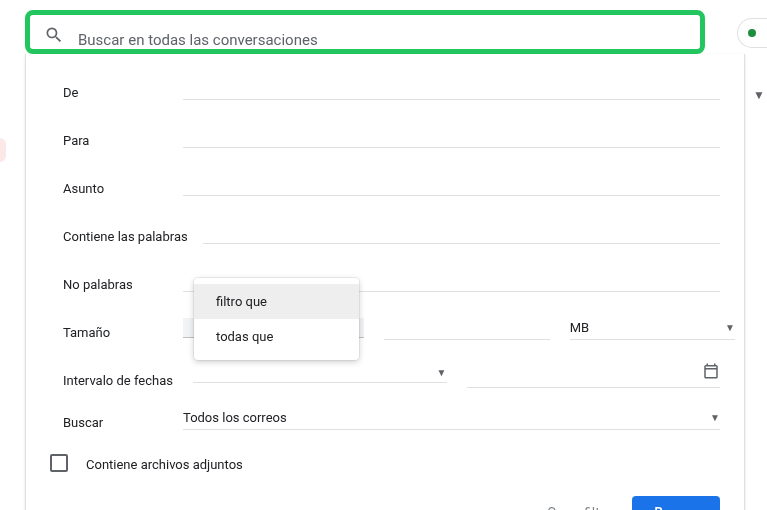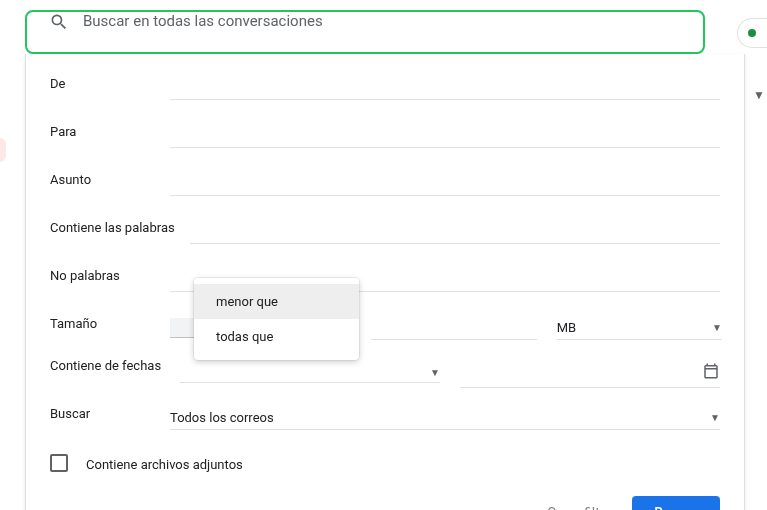--- a/index.html
+++ b/index.html
@@ -4,25 +4,25 @@
   <style>
     * { box-sizing: border-box; margin: 0; padding: 0; font-family: 'Google Sans', Roboto, Arial, sans-serif; }
     body { background: #fff; width: 767px; height: 510px; position: relative; overflow: hidden; }
     
     .search-bar {
       position: absolute;
       top: 10px;
       left: 25px;
       width: 680px;
       height: 44px;
-      border: 2px solid #22c55e;
+      border: 5px solid #22c55e;
       border-radius: 8px;
       display: flex;
-      align-items: flex-start;
-      padding: 0 22px;
+      align-items: flex-end;
+      padding: 0 14px;
       background: #fff;
     }
     .search-bar svg { width: 20px; height: 20px; fill: #5f6368; flex-shrink: 0; }
     .search-bar input {
       border: none;
       outline: none;
       flex: 1;
       font-size: 15px;
       color: #202124;
       margin-left: 14px;
@@ -61,23 +61,24 @@
       border-left: 1px solid #e0e0e0;
       border-right: 1px solid #e0e0e0;
       border-bottom: 1px solid #e0e0e0;
       border-radius: 0 0 8px 8px;
       padding: 22px 24px 18px 24px;
       box-shadow: 0 1px 3px rgba(60,64,67,0.15);
     }
     
     .row {
       display: flex;
-      align-items: flex-start;
+      align-items: flex-end;
       margin-bottom: 24px;
       position: relative;
+      margin-left: 13px;
     }
     .row.tight { margin-bottom: 18px; }
     
     .label {
       width: 120px;
       flex-shrink: 0;
       font-size: 13px;
       color: #202124;
     }
     
@@ -242,21 +243,21 @@
       </div>
       <input class="field size-input" style="">
       <div class="select-wrap size-unit">
         <span>MB</span>
         <span class="caret">▼</span>
       </div>
     </div>
   </div>
 
   <div class="row tight">
-    <div class="label" style="width:130px">Contiene de fechas</div>
+    <div class="label" style="width:130px">Intervalo de fechas</div>
     <div class="date-row" style="flex:1">
       <div class="select-wrap date-select" style="width:247px">
         <span></span>
         <span class="caret">▼</span>
       </div>
       <div class="select-wrap" style="flex:1">
         <span class="date-spacer"></span>
         <span class="cal-icon">
           <svg viewBox="0 0 24 24">
               <path d="M19 4h-1V2h-2v2H8V2H6v2H5a2 2 0 0 0-2 2v14a2 2 0 0 0 2 2h14a2 2 0 0 0 2-2V6a2 2 0 0 0-2-2zm0 16H5V10h14v10zM5 8V6h14v2H5z"></path>
@@ -280,15 +281,15 @@
   </div>
 
   <div class="footer">
     <button class="link-btn">Crear filtro</button>
     <button class="primary-btn">Buscar</button>
   </div>
 
 </div>
 
 <div class="menu">
-  <div class="menu-item selected">menor que</div>
+  <div class="menu-item selected">filtro que</div>
   <div class="menu-item">todas que</div>
 </div>
 
 </body></html>

